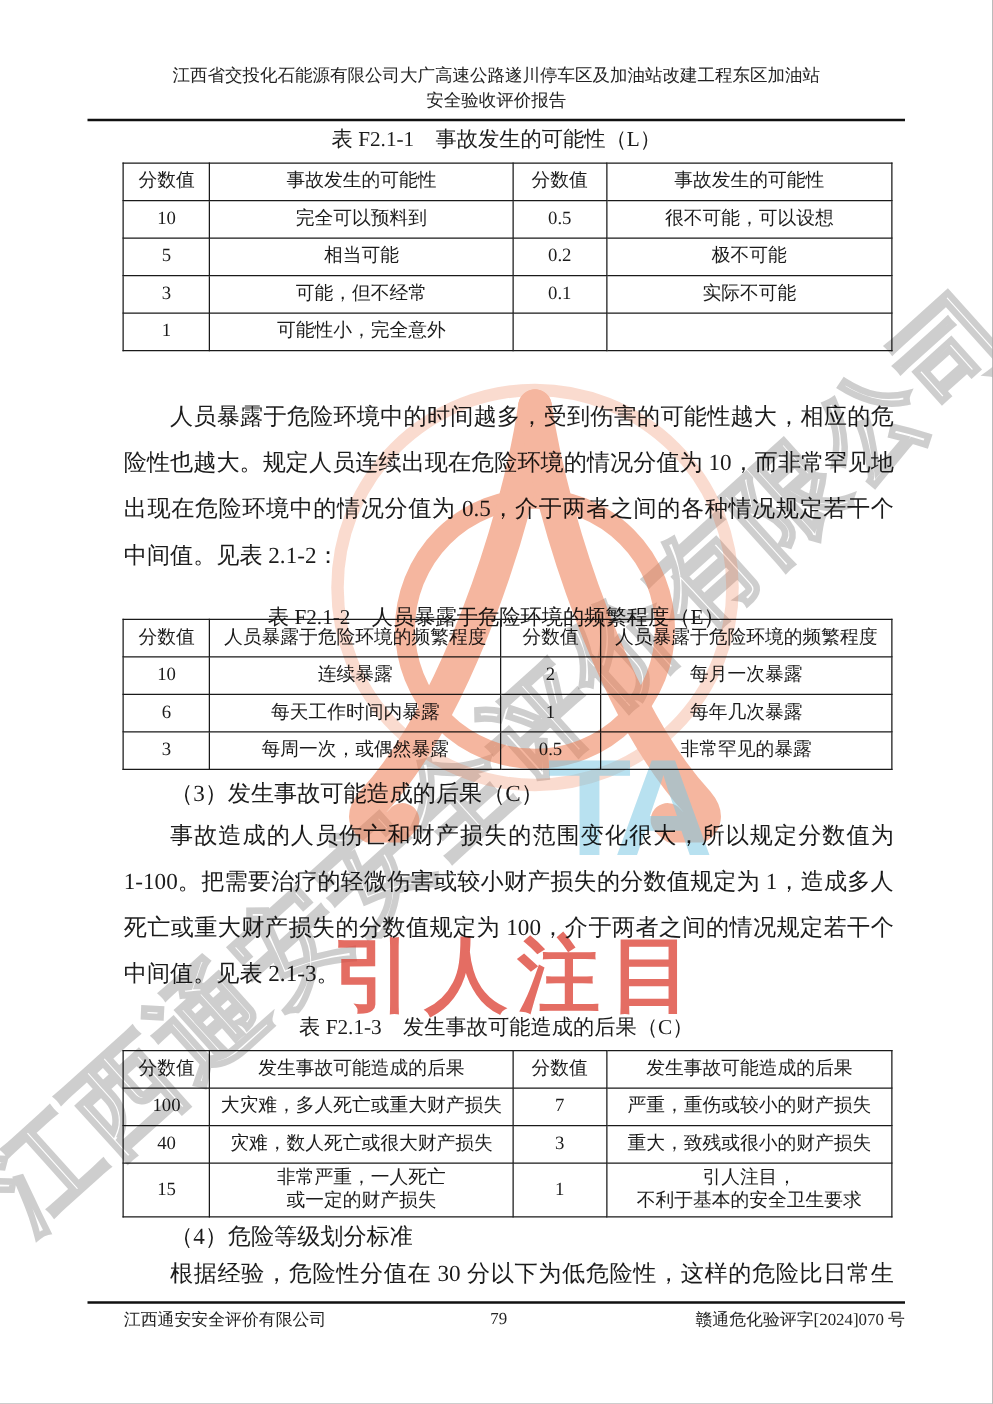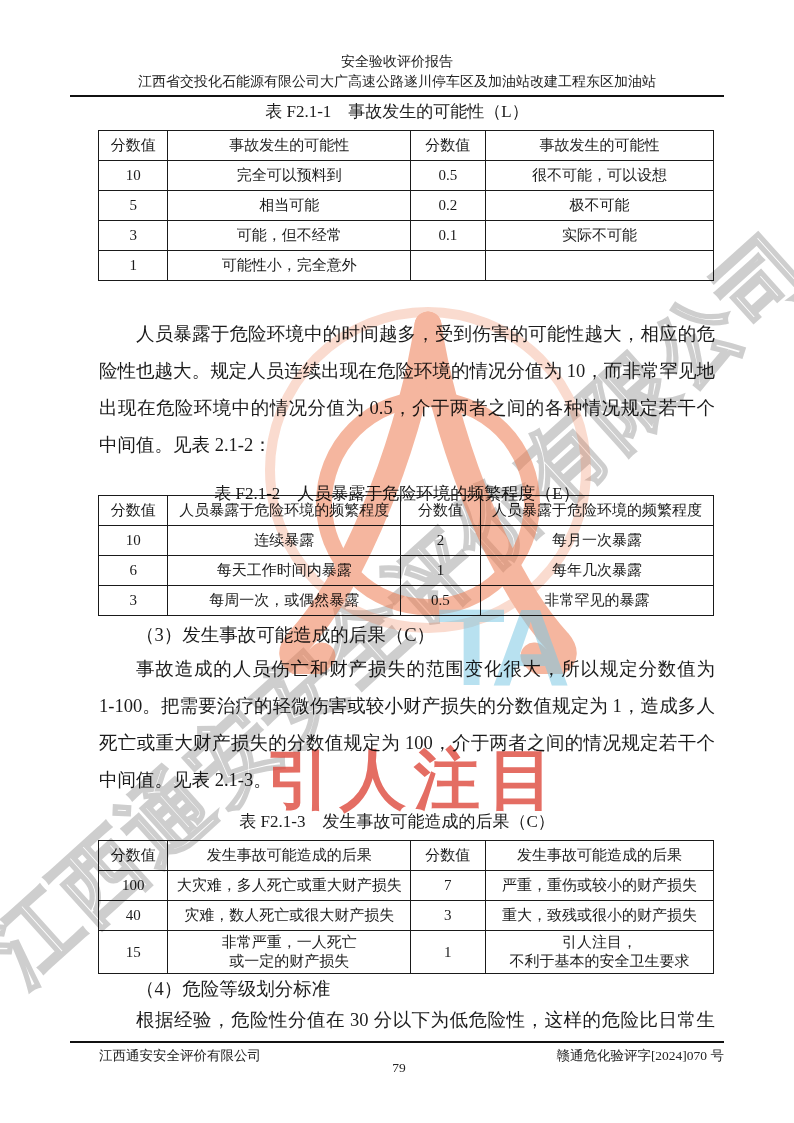--- a/index.html
+++ b/index.html
@@ -29,21 +29,21 @@
   
   .dtable{position:absolute; left:98px; width:616px; border-collapse:collapse;
           table-layout:fixed; font-size:15px; text-align:center; color:#1b1b1b;}
   .tb1{top:130px;} .tb2{top:495px;} .tb3{top:840px;}
   .dtable td{border:1.5px solid #1a1a1a; height:29px; padding:0 4px;
              white-space:pre-line; line-height:1.25;}
   .tb3 tr.tall td{height:42px;}
   
   .ftr{position:absolute; top:1047px; left:99px; width:625px; font-size:13.5px; color:#222;}
   .ftr .fl{position:absolute; left:0;}
-  .ftr .fc{position:absolute; left:0; width:600px; text-align:center;margin-top:13px;}
+  .ftr .fc{position:absolute; left:0; width:600px; text-align:center;}
   .ftr .fr{position:absolute; right:0;}
   
   .wm-layer{position:absolute; inset:0; pointer-events:none; mix-blend-mode:multiply; z-index:6;}
   .wm-diag{
     position:absolute; left:400px; top:608px; white-space:nowrap;
     transform:translate(-50%,-50%) rotate(-42deg);
     font-size:86px; font-weight:bold; letter-spacing:3px;
     color:transparent; -webkit-text-stroke:2.5px rgba(158,158,158,0.50);
   }
   .wm-logo{position:absolute; left:238px; top:270px; opacity:0.55;}
@@ -53,22 +53,22 @@
   .wm-stamp{position:absolute; left:266px; top:746px; font-size:66px; font-weight:bold;
             font-family:"Liberation Sans","DejaVu Sans",sans-serif;
             color:#DD4438; opacity:0.78; letter-spacing:8px; white-space:nowrap; line-height:1;}
 </style>
 </head>
 <body>
 
 <div class="page">
 
   <div class="hdr">
+    <div>江西省交投化石能源有限公司大广高速公路遂川停车区及加油站改建工程东区加油站</div>
     <div>安全验收评价报告</div>
-    <div>江西省交投化石能源有限公司大广高速公路遂川停车区及加油站改建工程东区加油站</div>
   </div>
   <div class="rule rule-top"></div>
 
   <div class="tbl-title t1-title">表 F2.1-1　事故发生的可能性（L）</div>
   <table class="dtable tb1">
     <colgroup>
         <col style="width:11.3%">
         <col style="width:39.4%">
         <col style="width:12.2%">
         <col style="width:37.1%">

